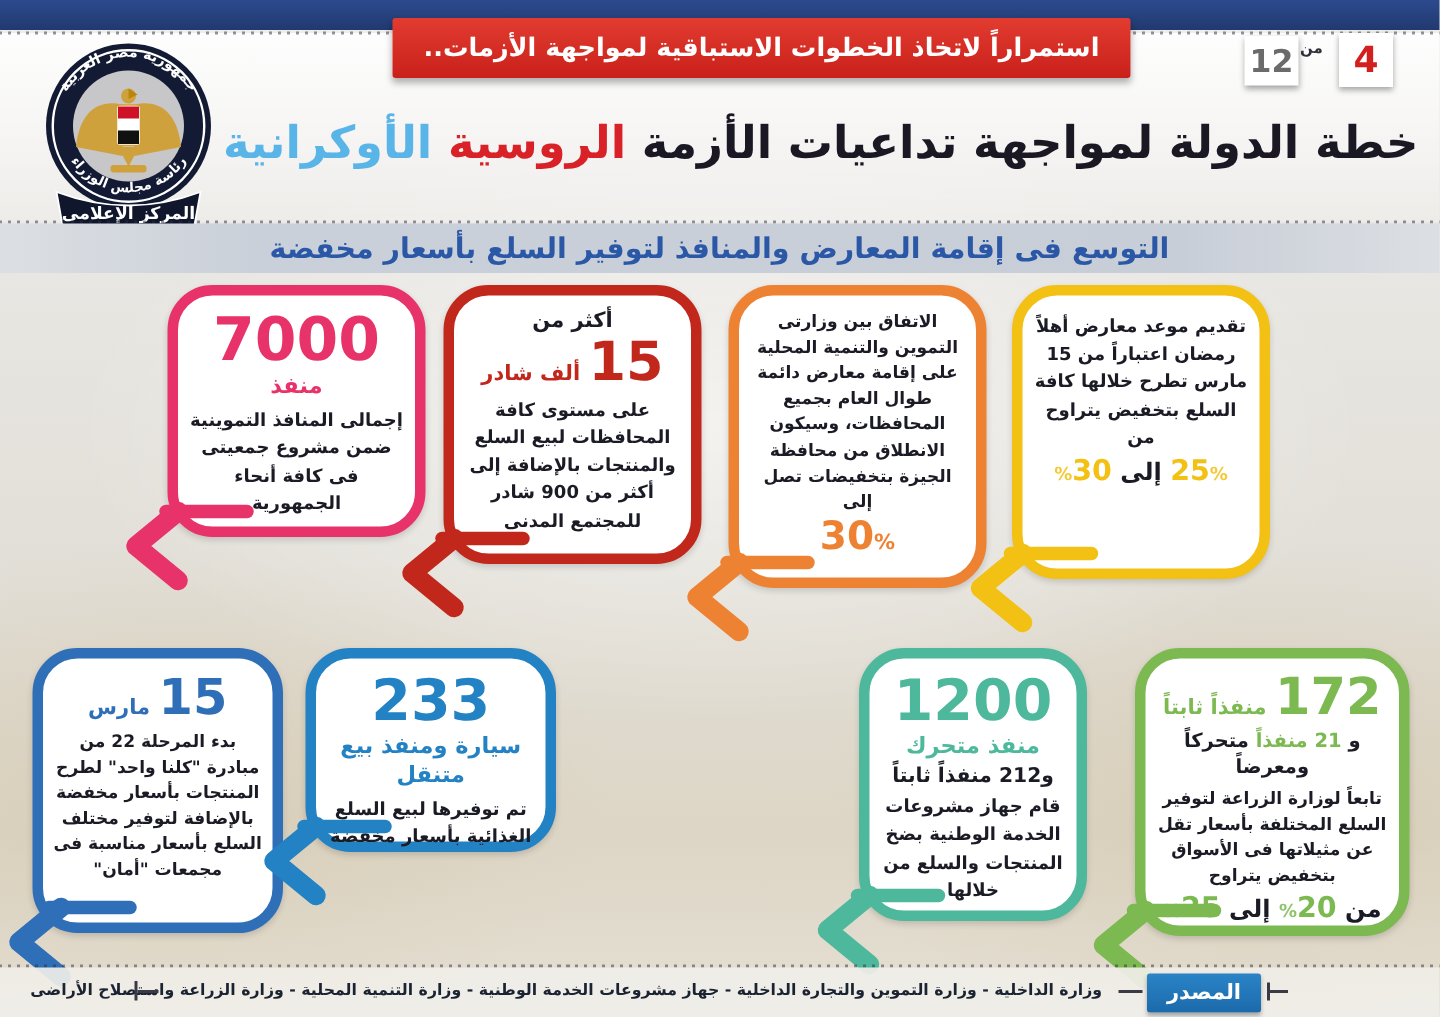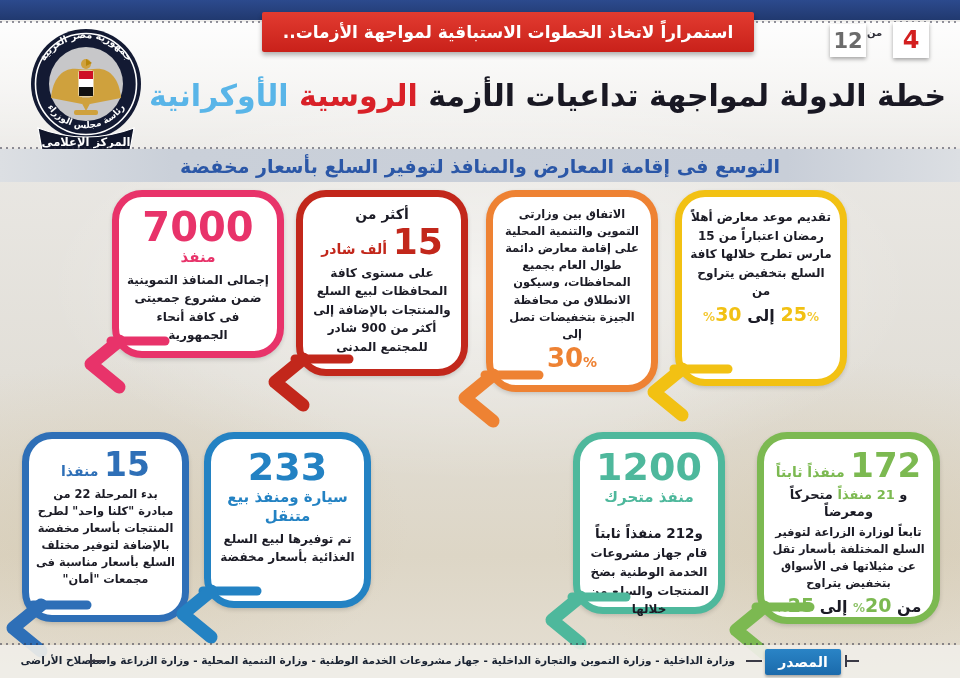--- a/index.html
+++ b/index.html
@@ -40,21 +40,21 @@
   .numrow{line-height:1.05;}
   .numrow .bignum{font-size:36px;}
   .numrow .smalllbl{font-size:14px;}
   .pre{font-size:14px;color:#1b1b25;line-height:1.2;}
   .pctline{margin-top:2px;}
   .pct-num{font-size:26px;line-height:1;}
   .pct-sign{font-size:14px;}
   .rangeline{font-size:16px;margin-top:2px;color:#1b1b25;}
   .rangeline .rnum{font-size:19px;}
   .rangeline .rsign{font-size:12px;opacity:.85;}
-  .subline{font-size:13.5px;color:#1b1b25;margin-top:18px;text-align:center;}
+  .subline{font-size:13.5px;color:#1b1b25;margin-top:2px;text-align:center;}
   .mix{font-size:13px;color:#1b1b25;margin-top:2px;line-height:1.35;}
   .arrow{position:absolute;left:-58px;bottom:-46px;overflow:visible;}
   .arrow.near{left:-46px;}
   
   .srcstrip{left:0;top:645px;width:960px;height:33px;background:rgba(240,238,232,.92);}
   .srcbox{left:auto;right:119px;top:649px;width:76px;height:26px;background:linear-gradient(180deg,#2a84c6,#1b6aab);
     box-shadow:0 2px 3px rgba(0,0,0,.3);display:flex;align-items:center;justify-content:center;border-radius:2px;}
   .srcbox span{color:#fff;font-weight:bold;font-size:14px;}
   .srctext{top:654px;right:225px;font-size:10.5px;font-weight:bold;color:#1a2332;white-space:nowrap;}
   .tick{position:absolute;background:#3a3a46;}
@@ -171,32 +171,32 @@
       <g fill="none" stroke-linecap="round" stroke-linejoin="round" style="stroke: rgb(242, 193, 19);">
         <line x1="104" y1="8" x2="50" y2="8" stroke-width="9"></line>
         <polyline points="58,8 30,31 58,54" stroke-width="13"></polyline>
       </g>
     </svg>
   </div>
 
   <div class="card" style="left: 22px; top: 432px; width: 167px; height: 190px; border-color: rgb(46, 111, 183);">
     <div class="numrow">
       <span class="bignum" style="font-size: 33px; color: rgb(46, 111, 183);">15</span>
-      <span class="smalllbl" style="color: rgb(46, 111, 183);">منفذا</span>
+      <span class="smalllbl" style="color: rgb(46, 111, 183);">مارس</span>
     </div>
     <div class="body tight">بدء المرحلة 22 من مبادرة "كلنا واحد" لطرح المنتجات بأسعار مخفضة بالإضافة لتوفير مختلف السلع بأسعار مناسبة فى مجمعات "أمان"</div>
     <svg class="arrow near" width="110" height="64" viewBox="0 0 110 64">
       <g fill="none" stroke-linecap="round" stroke-linejoin="round" style="stroke: rgb(46, 111, 183);">
         <line x1="104" y1="8" x2="50" y2="8" stroke-width="9"></line>
         <polyline points="58,8 30,31 58,54" stroke-width="13"></polyline>
       </g>
     </svg>
   </div>
 
-  <div class="card" style="left: 204px; top: 432px; width: 167px; height: 176px; border-color: rgb(35, 130, 195);">
+  <div class="card" style="left: 204px; top: 432px; width: 167px; height: 136px; border-color: rgb(35, 130, 195);">
     <div class="num" style="font-size: 38px; color: rgb(35, 130, 195);">233</div>
     <div class="numlabel" style="color: rgb(35, 130, 195);">سيارة ومنفذ بيع متنقل</div>
     <div class="body">تم توفيرها لبيع السلع الغذائية بأسعار مخفضة</div>
     <svg class="arrow" width="110" height="64" viewBox="0 0 110 64">
       <g fill="none" stroke-linecap="round" stroke-linejoin="round" style="stroke: rgb(35, 130, 195);">
         <line x1="104" y1="8" x2="50" y2="8" stroke-width="9"></line>
         <polyline points="58,8 30,31 58,54" stroke-width="13"></polyline>
       </g>
     </svg>
   </div>

